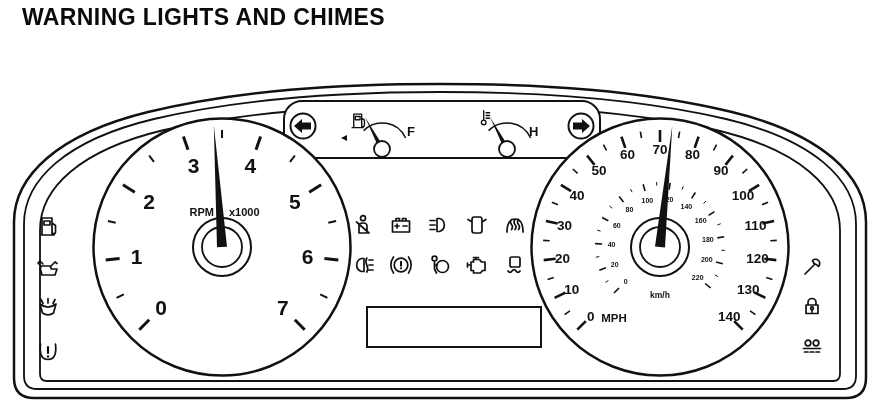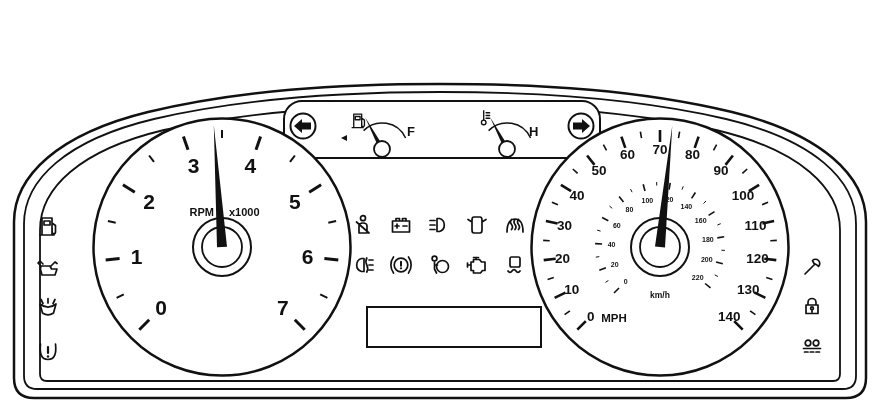--- a/index.html
+++ b/index.html
@@ -9,20 +9,21 @@
            letter-spacing:.4px;color:#0b0b0b;}
   svg{position:absolute;left:0;top:0;}
   svg text{font-family:"Liberation Sans",sans-serif;fill:#111;stroke:none;}
   .outline{fill:none;stroke:#111;}
   .tell{stroke:#111;fill:none;stroke-width:1.7;stroke-linecap:round;stroke-linejoin:round;}
 </style>
 </head>
 <body>
 
 <div class="page">
+  <h1>WARNING LIGHTS AND CHIMES</h1>
 
   <svg width="880" height="406" viewBox="0 0 880 406" xmlns="http://www.w3.org/2000/svg">
     <defs>
       <symbol id="sym-fuel-pump" viewBox="0 0 24 24">
         <path d="M6 4 h10 v17 h-10 z M8 7 h6 v4 h-6 z M16 9 l3.5 2.5 v6.5 a1.7 1.7 0 0 1 -3.4 0 v-4 M4 21 h14"></path>
       </symbol>
       <symbol id="sym-thermometer" viewBox="0 0 24 24">
         <path d="M11 3.5 V15 M14 6 h4.5 M14 9.5 h4.5 M14 13 h4.5"></path>
         <circle cx="11" cy="18.2" r="2.9"></circle>
       </symbol>

